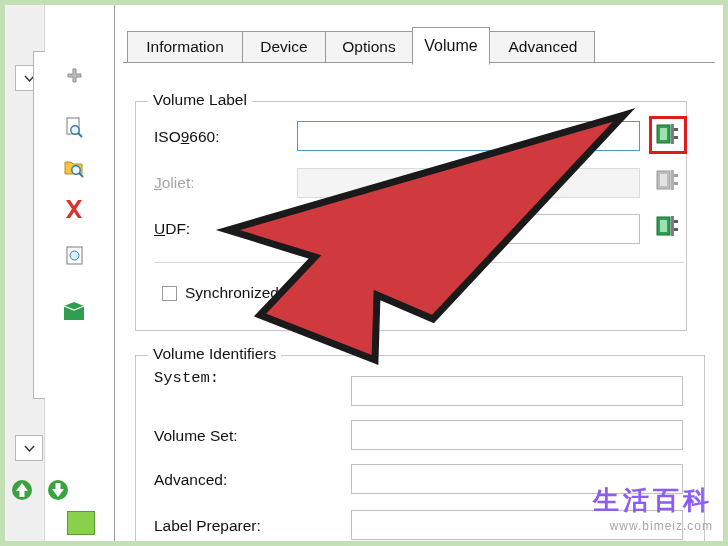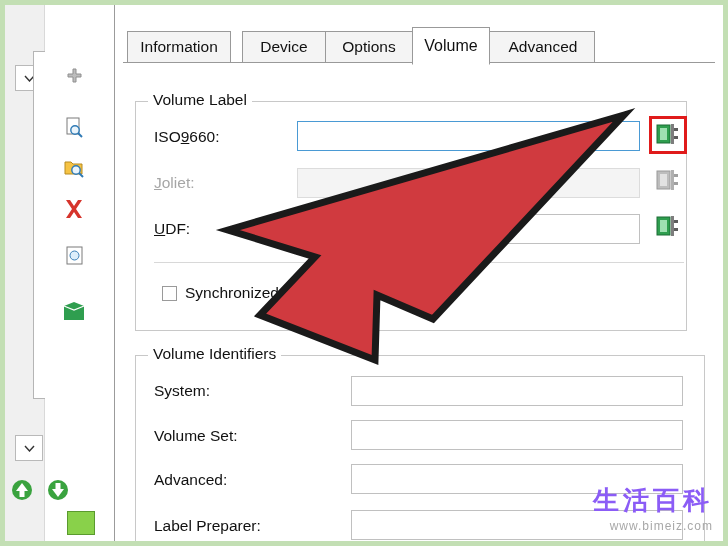--- a/index.html
+++ b/index.html
@@ -309,21 +309,21 @@
         <path d="M13 19 L7 11 L10.5 11 L10.5 5 L15.5 5 L15.5 11 L19 11 Z" fill="#ffffff"></path>
       </svg>
     </div>
 
     <div style="position:absolute; left:62px; top:506px; width:26px; height:22px; background:#89d14a; border:1px solid #5a9a2e;"></div>
   </div>
 
   <div class="dialog">
 
     <div class="tabstrip">
-      <div class="tab" style="left:4px; width:104px;">
+      <div class="tab" style="left:4px; width:116px;">
         <span>Information</span>
       </div>
       <div class="tab" style="left:202px; width:88px;">
         <span>Options</span>
       </div>
       <div class="tab" style="left:119px; width:84px;">
         <span>Device</span>
       </div>
       <div class="tab active" style="left:289px; width:78px;">
         <span>Volume</span>
@@ -384,21 +384,21 @@
 
       <div class="checkbox-row" style="left:26px; top:182px;">
         <span class="checkbox"></span>
         <span class="checkbox-label">Synchronized Editing</span>
       </div>
     </div>
 
     <div class="group" style="left:20px; top:350px; width:570px; height:200px;">
       <div class="group-title">Volume Identifiers</div>
 
-      <div class="fld-label" style="left:18px; top:26px;">System:</div>
+      <div class="fld-label" style="left:18px; top:13px;font-family:Liberation Mono, monospace;">System:</div>
       <input class="textbox" style="left: 215px; top: 20px; width: 332px;" type="text" value="">
 
       <div class="fld-label" style="left:18px; top:71px;">Volume Set:</div>
       <input class="textbox" style="left: 215px; top: 64px; width: 332px;" type="text" value="">
 
       <div class="fld-label" style="left:18px; top:115px;">Advanced:</div>
       <input class="textbox" style="left: 215px; top: 108px; width: 332px;" type="text" value="">
 
       <div class="fld-label" style="left:18px; top:161px;">Label Preparer:</div>
       <input class="textbox" style="left: 215px; top: 154px; width: 332px;" type="text" value="">

